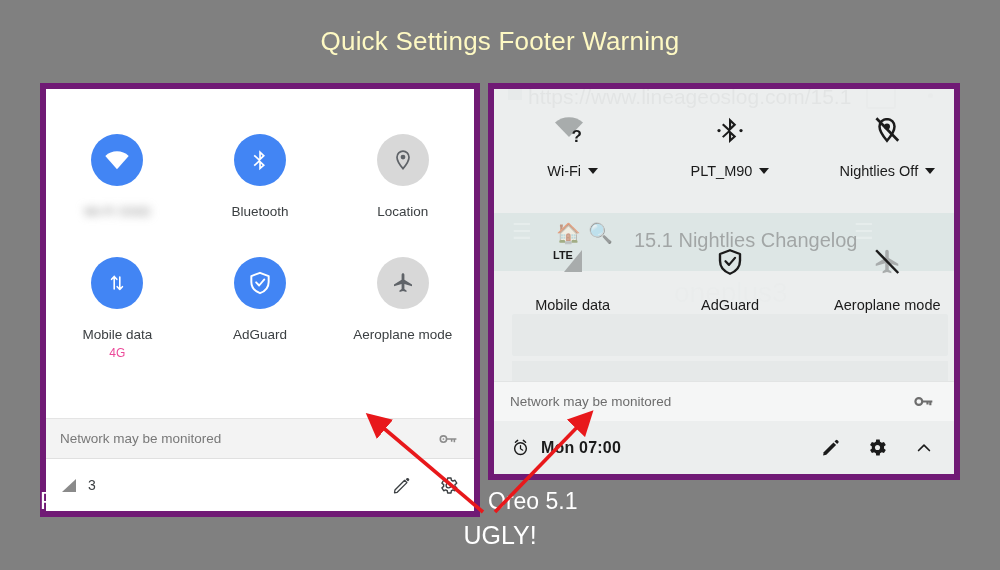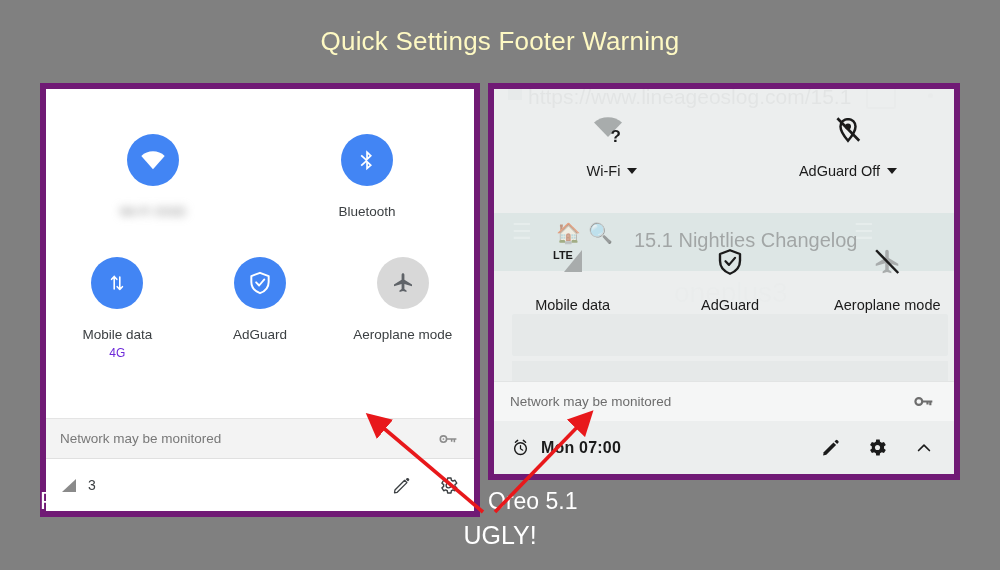--- a/index.html
+++ b/index.html
@@ -100,21 +100,21 @@
   }
   .circle.on  { background: #4285f4; }
   .circle.off { background: #d8d8d8; }
   .tile-label {
     margin-top: 17px;
     font-size: 13.5px;
     color: #3c4043;
     text-align: center;
     line-height: 1.35;
   }
-  .tile-sub { font-size: 12px; color: #6d28d9; margin-top: 2px; }
+  .tile-sub { font-size: 12px; color: #ec4899; margin-top: 2px; }
   .blurred {
     filter: blur(4.5px);
     color: #8a8a8a;
     user-select: none;
   }
 
   
   .oreo-tiles { position: absolute; left:0; top:0; width:472px; }
   .panel-oreo .tile-row-1 { margin-top: 18px; }
   .panel-oreo .tile-row-2 { margin-top: 60px; }
@@ -236,20 +236,31 @@
           <div class="circle on">
             <span>
               <svg class="icon" width="24" height="24" viewBox="0 0 24 24" aria-hidden="true">
                 <path d="M11.2 2.2 L17 7.8 L12 12.5 L17 17.2 L11.2 22.3 L11.2 14.2 L6.8 18.2 L5.6 17.1 L10.6 12.5 L5.6 7.9 L6.8 6.8 L11.2 10.8 Z M12.9 6.2 L12.9 9.2 L14.5 7.8 Z M12.9 15.8 L12.9 18.6 L14.5 17.2 Z" fill="#ffffff"></path>
               </svg>
             </span>
           </div>
           <div class="tile-label">Bluetooth</div>
         </div>
 
+        <div class="tile">
+          <div class="circle off">
+            <span>
+              <svg class="icon" width="24" height="24" viewBox="0 0 24 24" aria-hidden="true">
+                <path d="M12 3.2c-3.3 0-6 2.7-6 6 0 4.4 6 11.4 6 11.4s6-7 6-11.4c0-3.3-2.7-6-6-6z" fill="none" stroke="#5f6368" stroke-width="1.7"></path>
+                <circle cx="12" cy="9.1" r="2.4" fill="#5f6368"></circle>
+              </svg>
+            </span>
+          </div>
+          <div class="tile-label">Location</div>
+        </div>
 
       </div>
 
       <div class="tile-row tile-row-2">
 
         <div class="tile">
           <div class="circle on">
             <span>
               <svg class="icon" width="24" height="24" viewBox="0 0 24 24" aria-hidden="true">
                 <path d="M9.2 5.5 L9.2 18 M9.2 5.5 L6.6 8.3 M9.2 5.5 L11.8 8.3" stroke="#ffffff" stroke-width="1.6" fill="none" stroke-linecap="round"></path>
@@ -355,31 +366,44 @@
               <path d="M17 22 L3 7.5 A21 21 0 0 1 31 7.5 Z" fill="#a8acac"></path>
               <text x="19.5" y="27" font-family="Liberation Sans, sans-serif" font-size="17" font-weight="bold" fill="#1b1b1b">?</text>
             </svg>
           </div>
           <div class="oreo-label">
             <span>Wi-Fi</span>
             <i class="caret"></i>
           </div>
         </div>
 
+        <div class="tile">
+          <div class="oreo-icon">
+            <svg class="icon" width="30" height="30" viewBox="0 0 24 24" aria-hidden="true">
+              <path d="M11.2 2.2 L17 7.8 L12 12.5 L17 17.2 L11.2 22.3 L11.2 14.2 L6.8 18.2 L5.6 17.1 L10.6 12.5 L5.6 7.9 L6.8 6.8 L11.2 10.8 Z M12.9 6.2 L12.9 9.2 L14.5 7.8 Z M12.9 15.8 L12.9 18.6 L14.5 17.2 Z" fill="#1b1b1b"></path>
+              <circle cx="3.2" cy="12.4" r="1.3" fill="#1b1b1b"></circle>
+              <circle cx="20.8" cy="12.4" r="1.3" fill="#1b1b1b"></circle>
+            </svg>
+          </div>
+          <div class="oreo-label">
+            <span>PLT_M90</span>
+            <i class="caret"></i>
+          </div>
+        </div>
 
         <div class="tile">
           <div class="oreo-icon">
             <svg class="icon" width="30" height="30" viewBox="0 0 24 24" aria-hidden="true">
               <path d="M12 3.2c-3.3 0-6 2.7-6 6 0 4.4 6 11.4 6 11.4s6-7 6-11.4c0-3.3-2.7-6-6-6z" fill="none" stroke="#1b1b1b" stroke-width="2"></path>
               <circle cx="12" cy="9.1" r="2.4" fill="#1b1b1b"></circle>
               <path d="M3.5 2.6 L21 20.6" stroke="#1b1b1b" stroke-width="2.1"></path>
             </svg>
           </div>
           <div class="oreo-label">
-            <span>AdGuard Off</span>
+            <span>Nightlies Off</span>
             <i class="caret"></i>
           </div>
         </div>
 
       </div>
 
       <div class="tile-row tile-row-2">
 
         <div class="tile">
           <div class="oreo-icon">

